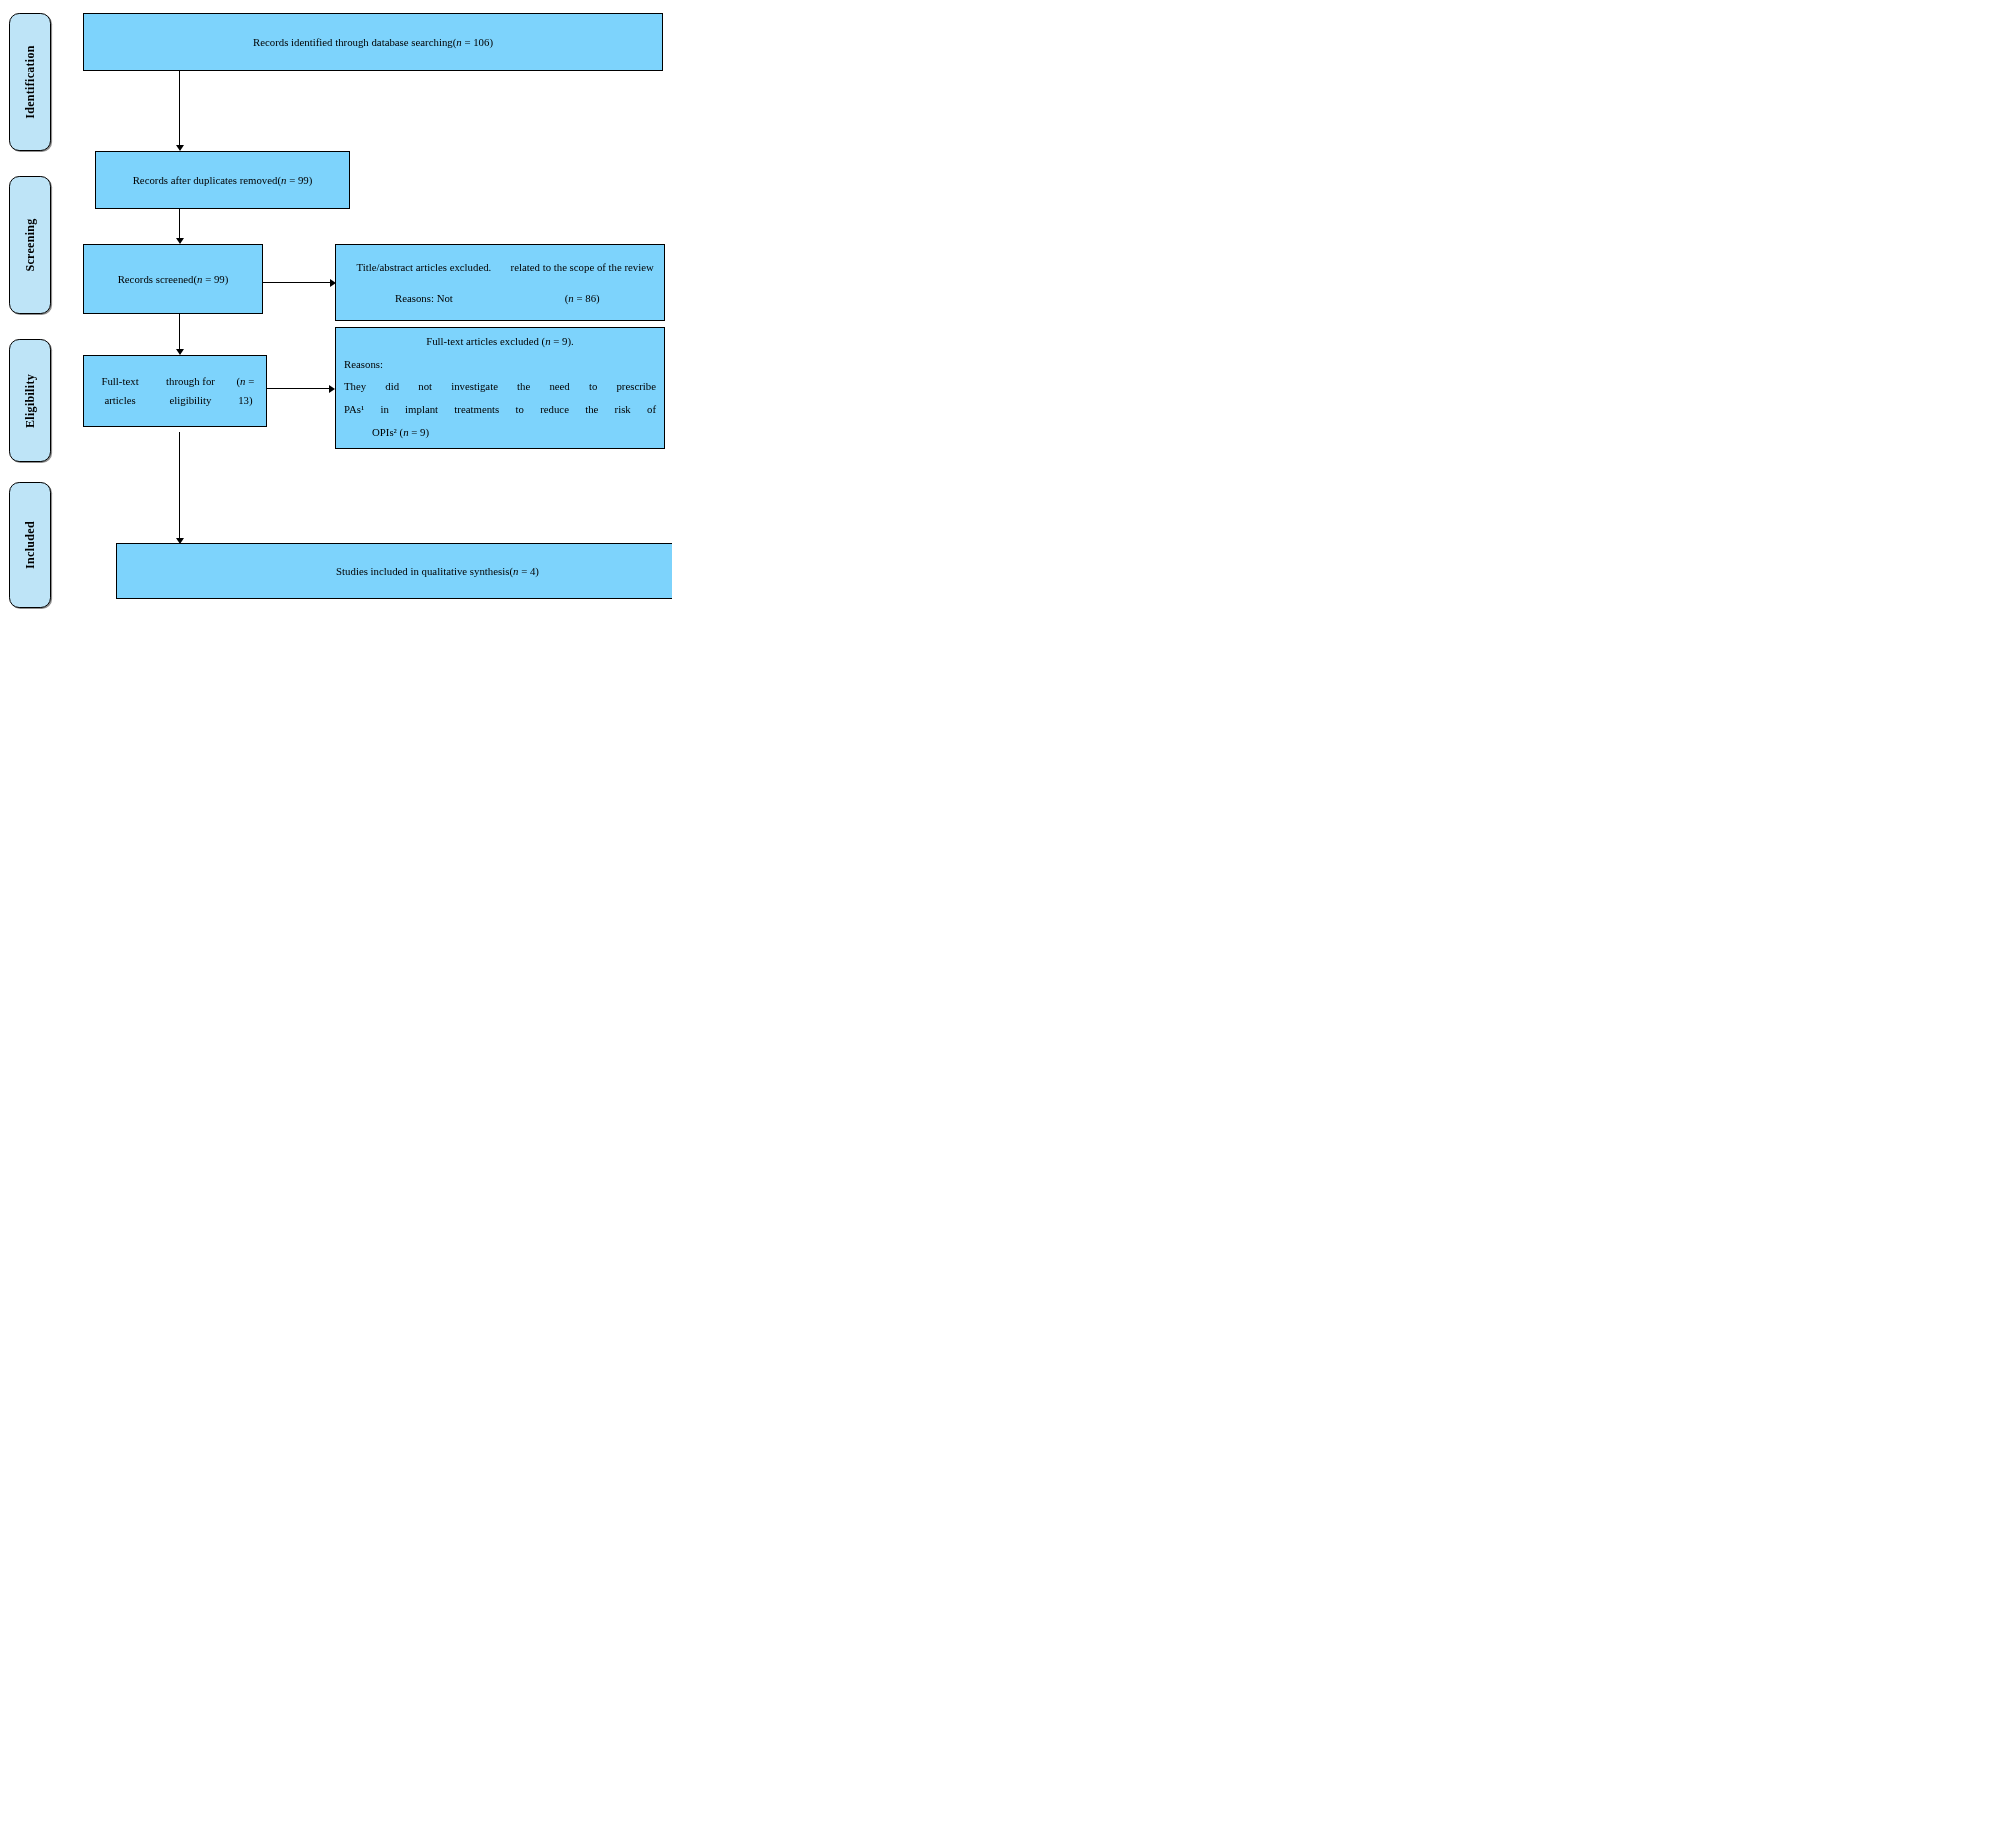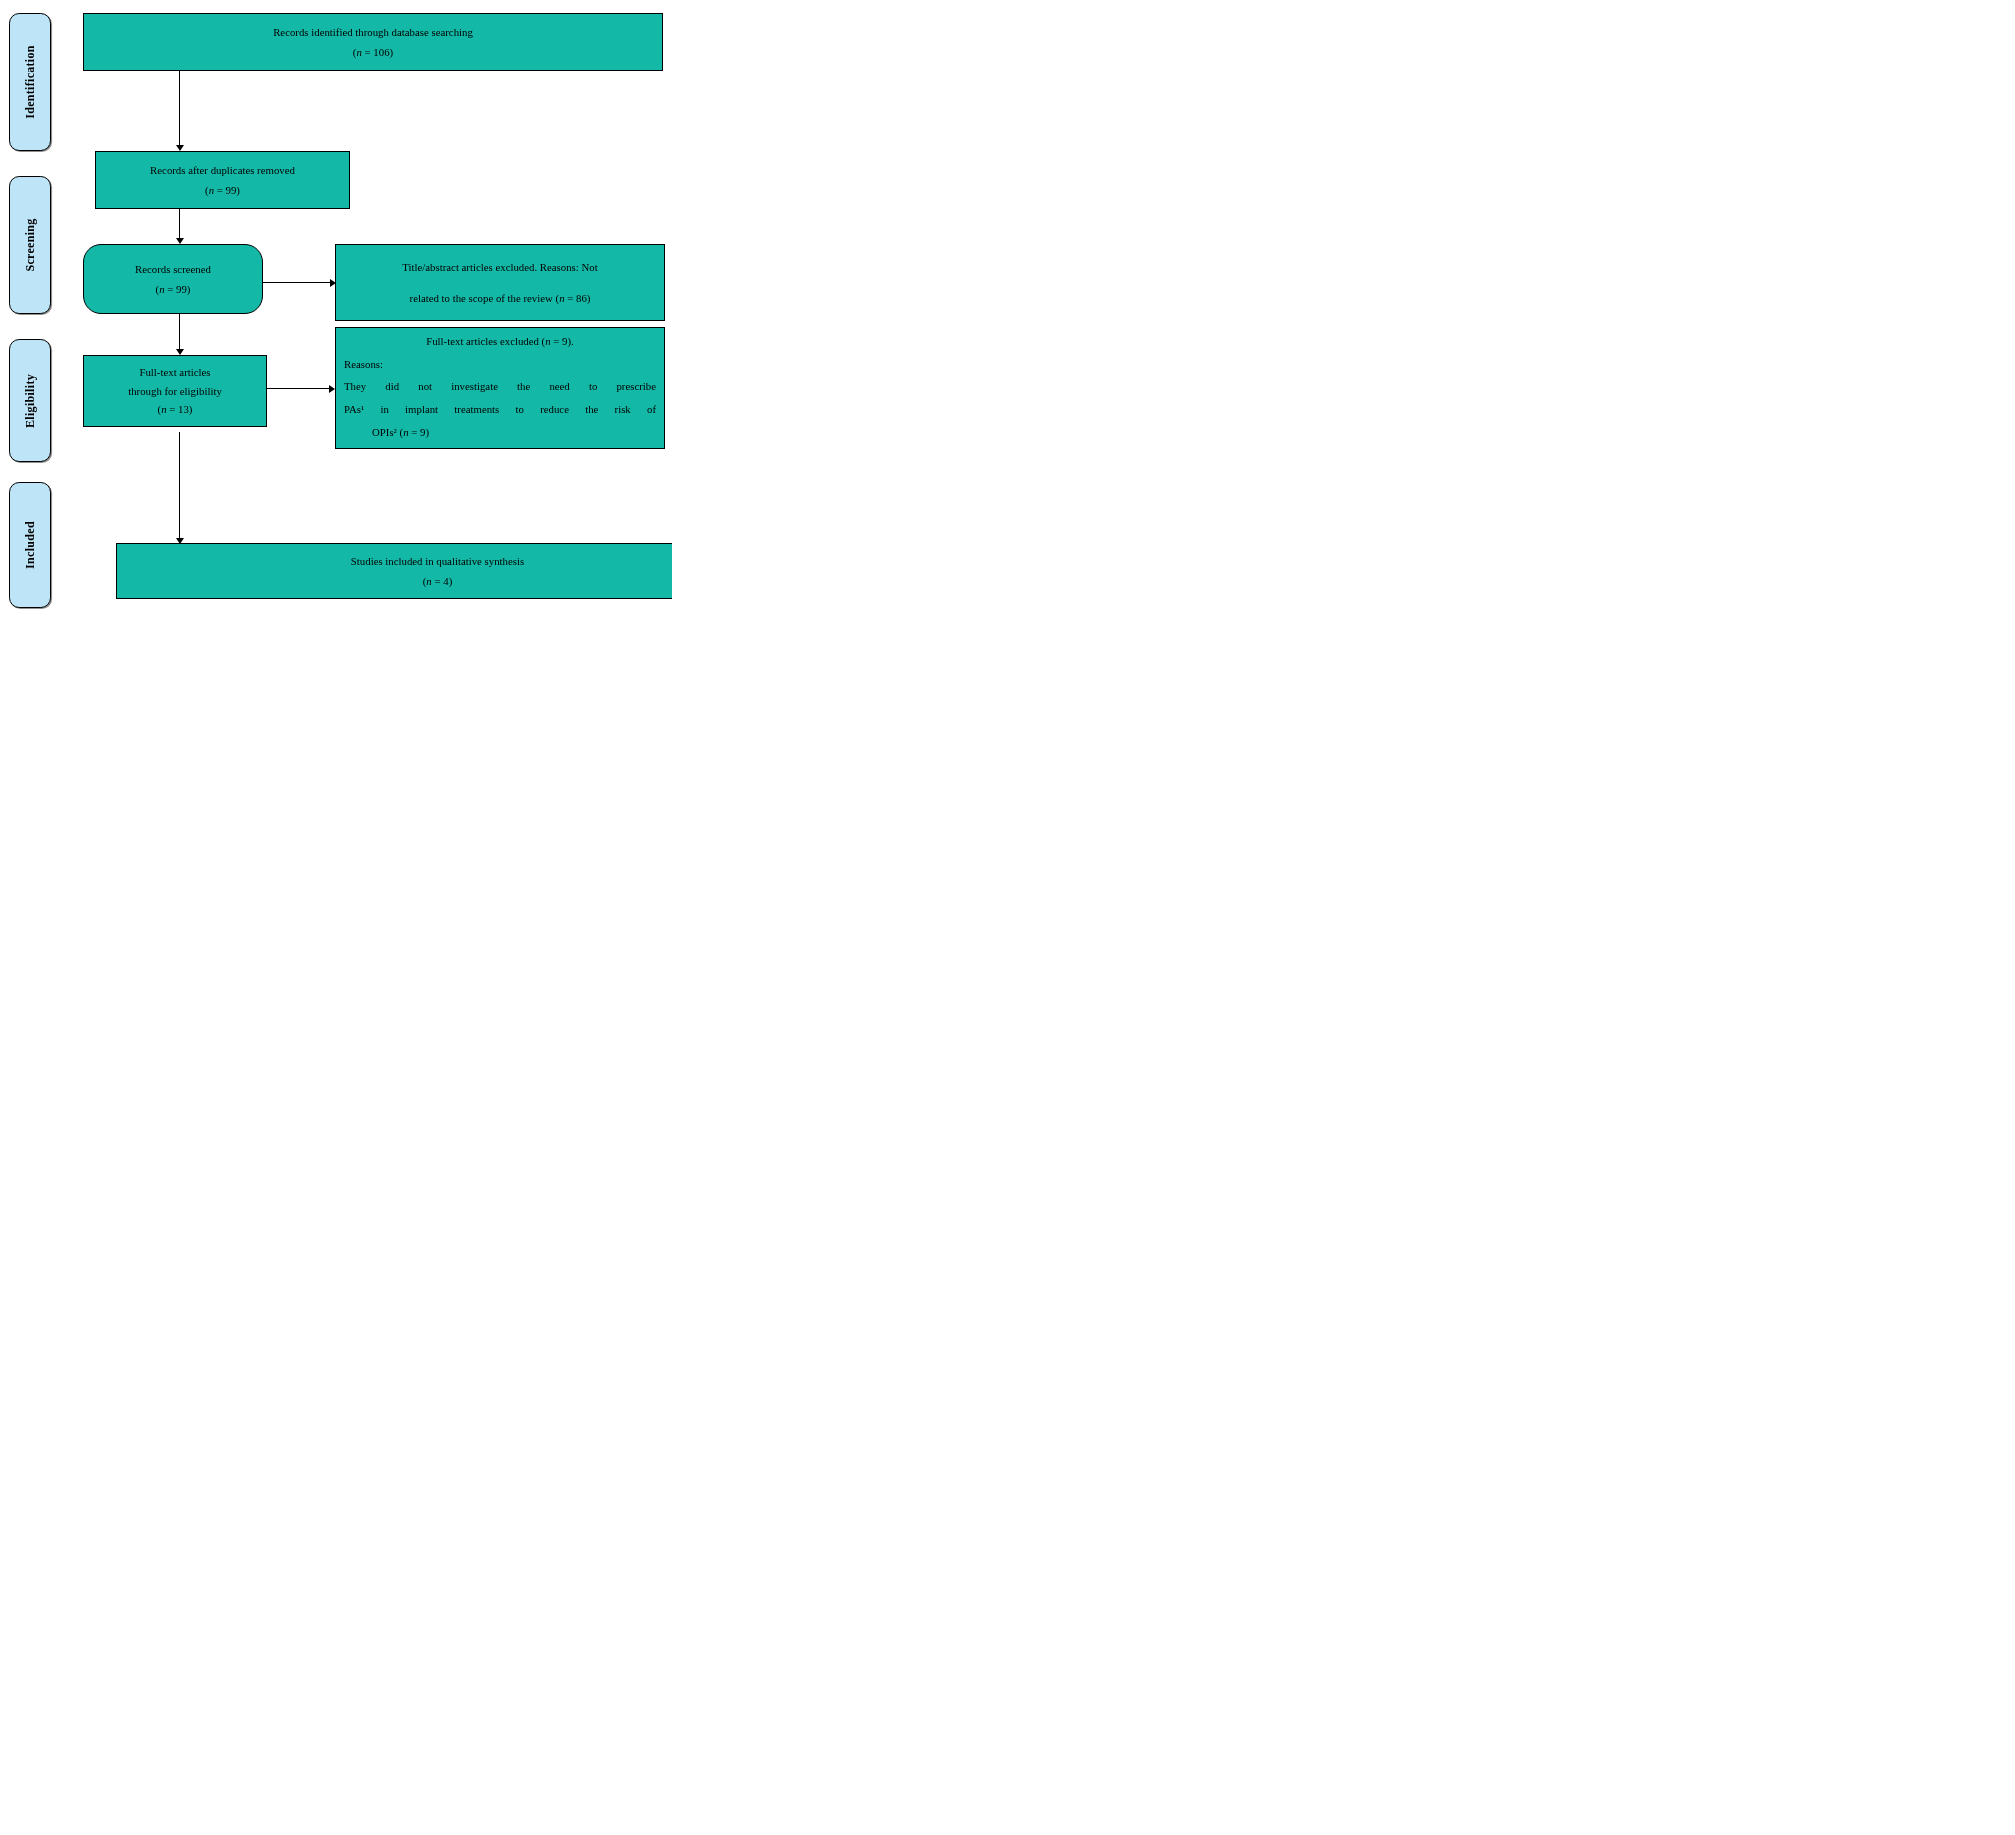--- a/index.html
+++ b/index.html
@@ -36,33 +36,33 @@
   }
   #stage-identification { top:13px;  height:138px; }
   #stage-screening      { top:176px; height:138px; }
   #stage-eligibility    { top:339px; height:123px; }
   #stage-included       { top:482px; height:126px; }
 
   
   .fbox {
     position:absolute;
     border:1.1px solid #000000;
-    background:#14b8a6;
+    background:#7dd3fc;
     display:flex;
-    flex-direction:column;
+    flex-direction:row;
     align-items:center;
     justify-content:center;
     text-align:center;
     font-size:10.8px;
     line-height:1.9;
     padding:0 5.7px;
   }
   #box-identified { left:83px; top:13px;  width:580px; height:58px; border-width:1.7px; }
   #box-dedup      { left:95px; top:151px; width:255px;  height:58px; }
-  #box-screened   { left:83px; top:244px; width:180px;  height:70px;border-radius:18px; }
+  #box-screened   { left:83px; top:244px; width:180px;  height:70px; }
   #box-fulltext   { left:83px; top:355px; width:184px;  height:72px; line-height:1.75; }
   #box-excl1      { left:335px; top:244px; width:330px;  height:77px; line-height:2.85; }
   #box-included   { left:83px; top:543px; width:643px; height:56px;  border-width:1.7px;margin-left:33px; }
 
   #box-excl2 {
     left:335px; top:327px; width:330px; height:122px;
     display:block;
     text-align:left;
     line-height:2.12;
     padding:1.7px 8px 0 8px;

